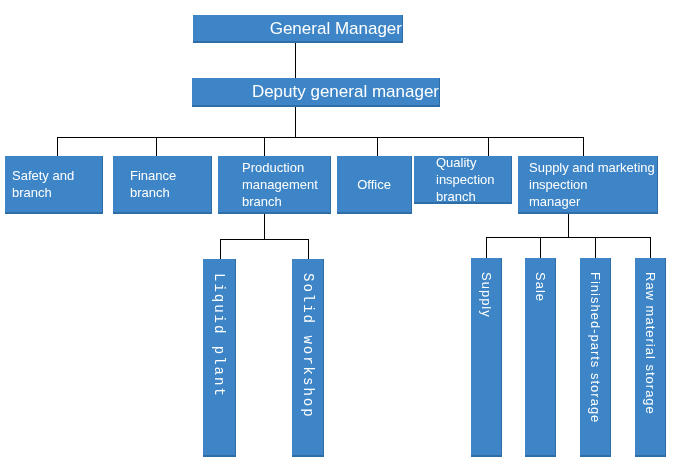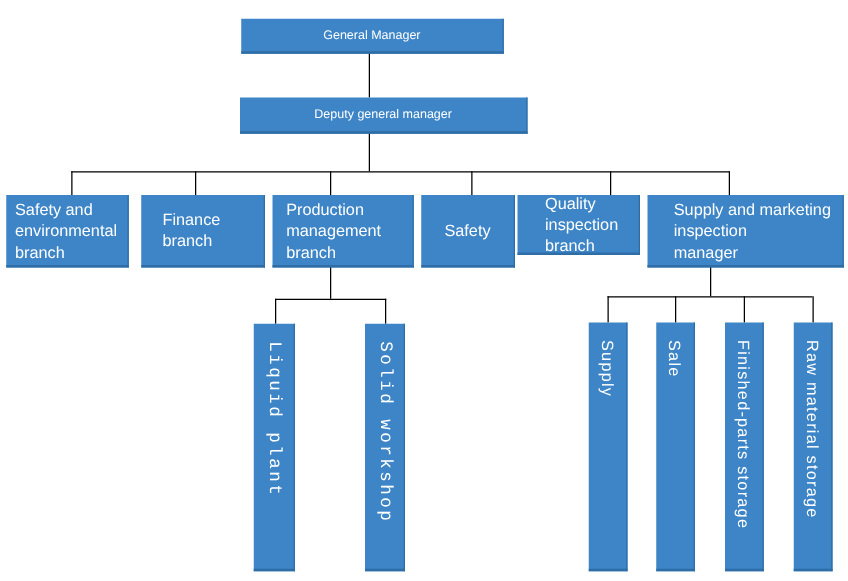--- a/index.html
+++ b/index.html
@@ -8,21 +8,21 @@
     background:#ffffff; overflow:hidden;
     font-family:"Liberation Sans", sans-serif;
   }
   .node {
     position:absolute; background:#3D85C6; color:#ffffff;
     border-right:1px solid #2f6da6; border-bottom:2px solid #2f6da6;
     box-sizing:border-box; display:flex; flex-direction:column;
     justify-content:center; font-size:13px; line-height:17px;
   }
   .node.center { align-items:center; text-align:center; }
-  .node.top-node { font-size:10px; }
+  .node.top-node { font-size:17px;align-items:flex-end; }
   .line { position:absolute; background:#000000; }
   .v { width:1px; }
   .h { height:1px; }
   .vnode {
     position:absolute; background:#3D85C6; color:#ffffff;
     border-right:1px solid #2f6da6; border-bottom:2px solid #2f6da6;
     box-sizing:border-box; display:flex; justify-content:center;
     align-items:flex-start; padding-top:14px;
   }
   .vnode span {
@@ -40,61 +40,60 @@
 <body>
 
 <div id="stage">
 
   <div class="node center top-node" style="left:193px; top:15px; width:210px; height:28px;">
     <span>General Manager</span>
   </div>
 
   <div class="line v" style="left:295px; top:43px; height:35px;"></div>
 
-  <div class="node center top-node" style="left:192px; top:78px; width:230px; height:29px;">
+  <div class="node center top-node" style="left:192px; top:78px; width:248px; height:29px;">
     <span>Deputy general manager</span>
   </div>
 
   <div class="line v" style="left:295px; top:107px; height:30px;"></div>
   <div class="line h" style="left:57px; top:137px; width:527px;"></div>
   <div class="line v" style="left:57px;  top:137px; height:19px;"></div>
   <div class="line v" style="left:156px; top:137px; height:19px;"></div>
   <div class="line v" style="left:264px; top:137px; height:19px;"></div>
   <div class="line v" style="left:377px; top:137px; height:19px;"></div>
   <div class="line v" style="left:488px; top:137px; height:19px;"></div>
   <div class="line v" style="left:583px; top:137px; height:19px;"></div>
 
   <div class="node" style="left:5px; top:156px; width:98px; height:58px; padding-left:7px;">
     <span class="ln">Safety and</span>
-    <span class="ln">environmental</span>
     <span class="ln">branch</span>
   </div>
 
   <div class="node" style="left:113px; top:156px; width:99px; height:58px; padding-left:17px;">
     <span class="ln">Finance</span>
     <span class="ln">branch</span>
   </div>
 
-  <div class="node" style="left:218px; top:156px; width:113px; height:58px; padding-left:11px;">
+  <div class="node" style="left:218px; top:156px; width:113px; height:58px; padding-left:24px;">
     <span class="ln">Production</span>
     <span class="ln">management</span>
     <span class="ln">branch</span>
   </div>
 
   <div class="node center" style="left:337px; top:156px; width:75px; height:58px;">
-    <span class="ln">Safety</span>
+    <span class="ln">Office</span>
   </div>
 
   <div class="node" style="left:414px; top:156px; width:98px; height:48px; padding-left:22px;">
     <span class="ln">Quality</span>
     <span class="ln">inspection</span>
     <span class="ln">branch</span>
   </div>
 
-  <div class="node" style="left:518px; top:156px; width:157px; height:58px; padding-left:21px;">
+  <div class="node" style="left:518px; top:156px; width:140px; height:58px; padding-left:11px;">
     <span class="ln">Supply and marketing</span>
     <span class="ln">inspection</span>
     <span class="ln">manager</span>
   </div>
 
   <div class="line v" style="left:264px; top:214px; height:25px;"></div>
   <div class="line h" style="left:220px; top:239px; width:89px;"></div>
   <div class="line v" style="left:220px; top:239px; height:20px;"></div>
   <div class="line v" style="left:308px; top:239px; height:20px;"></div>
 

